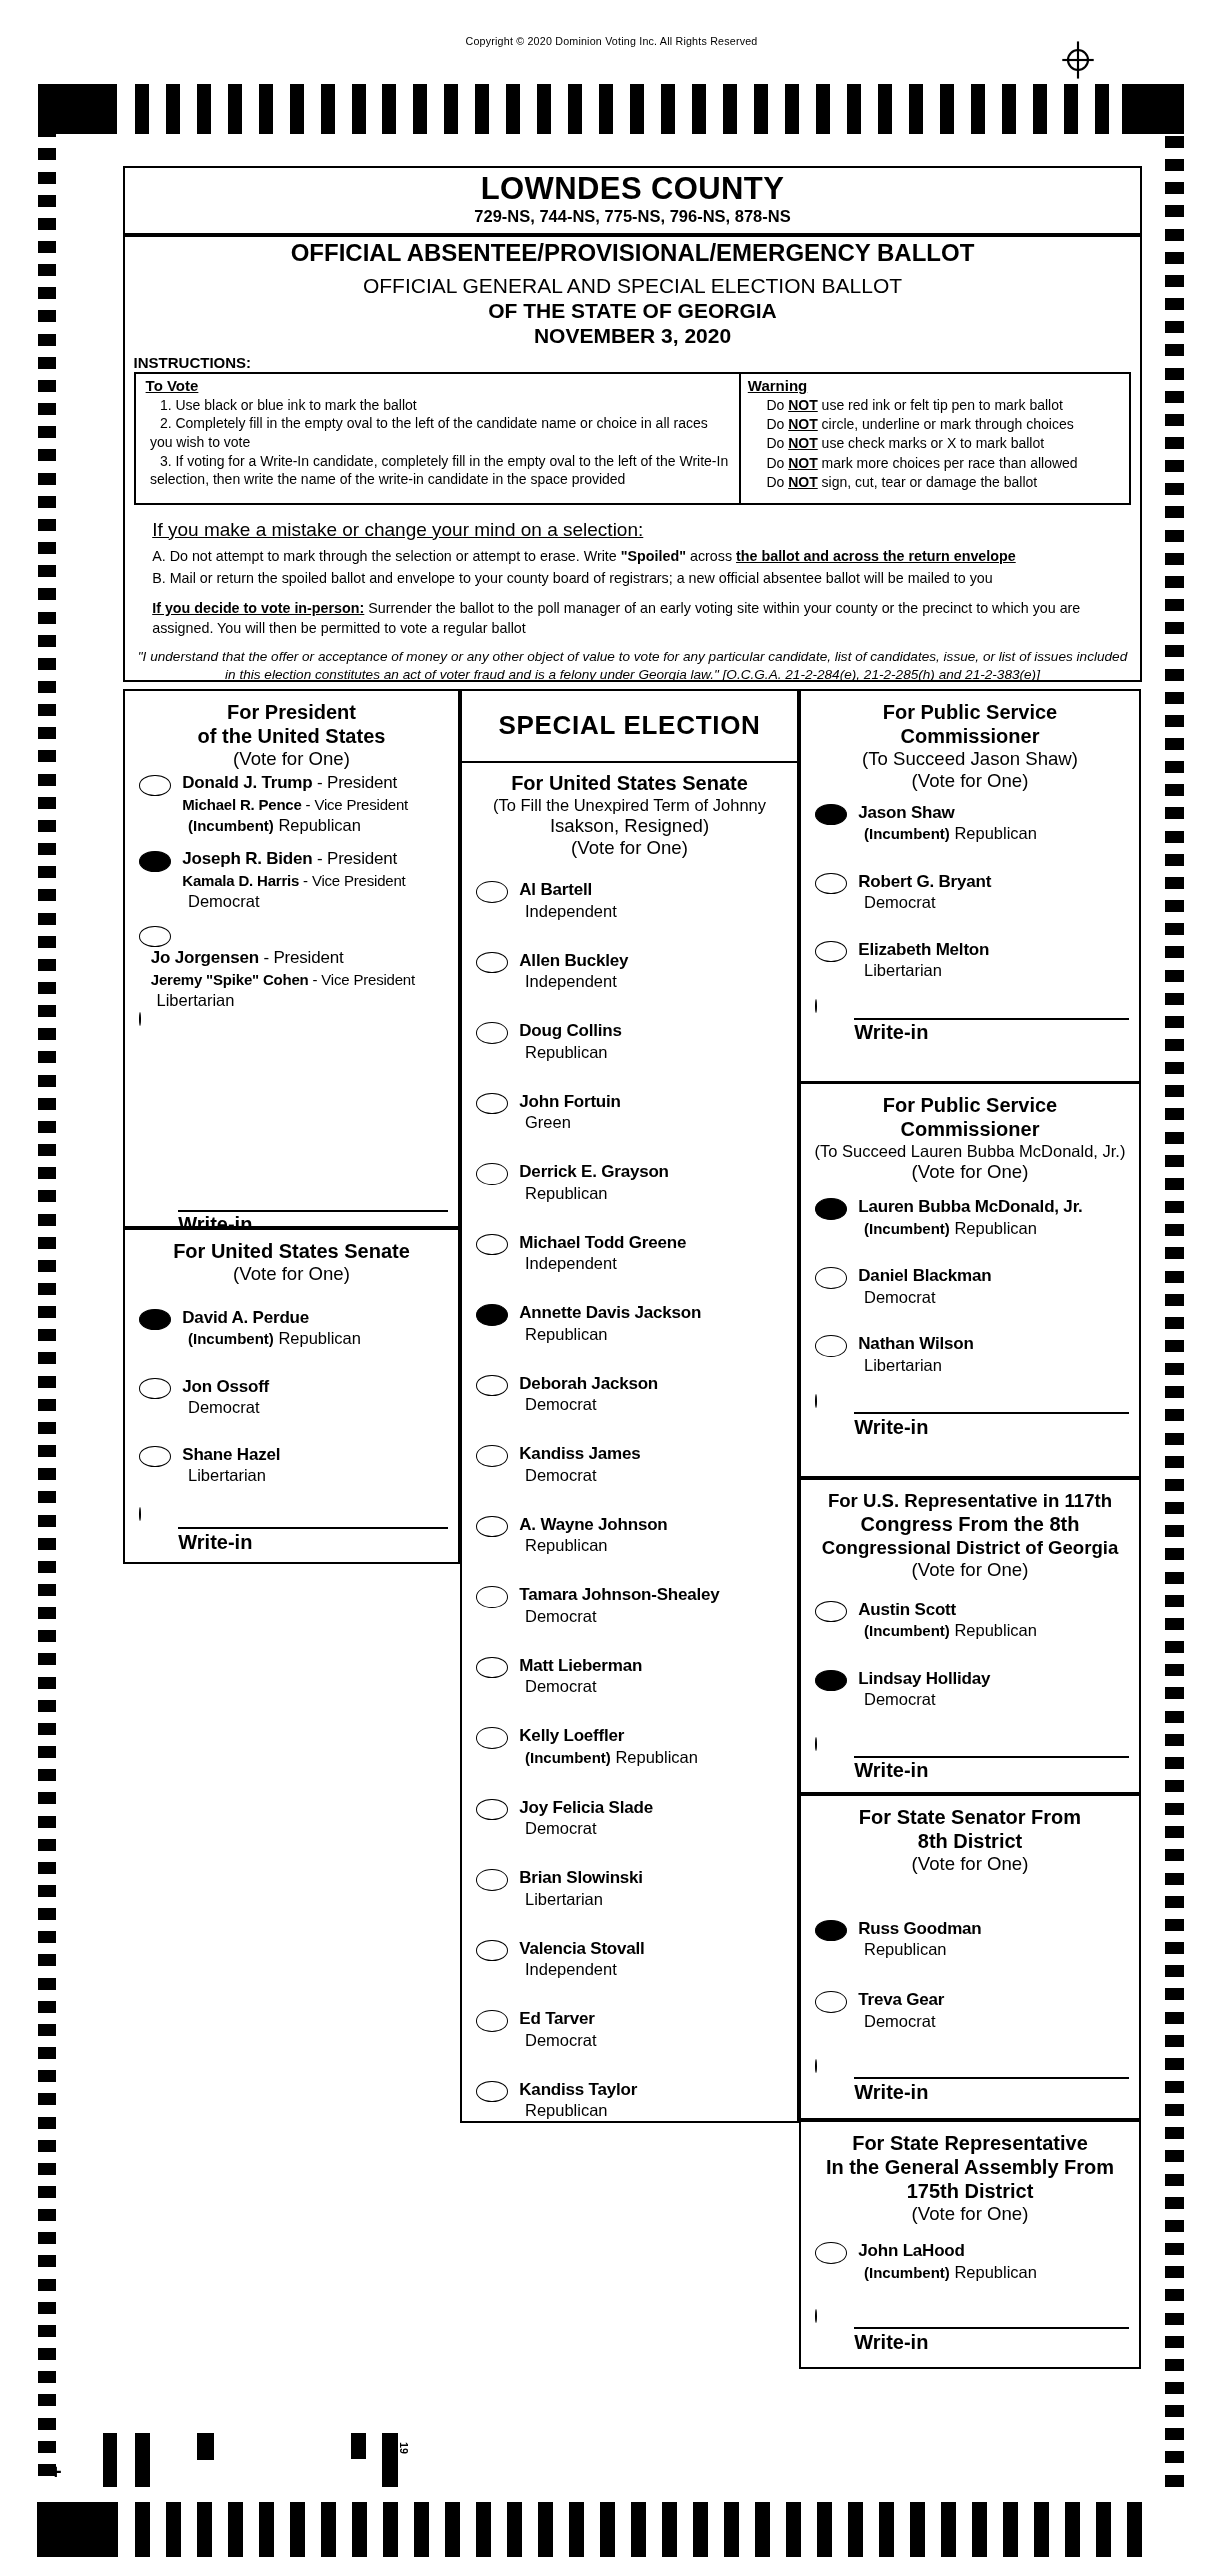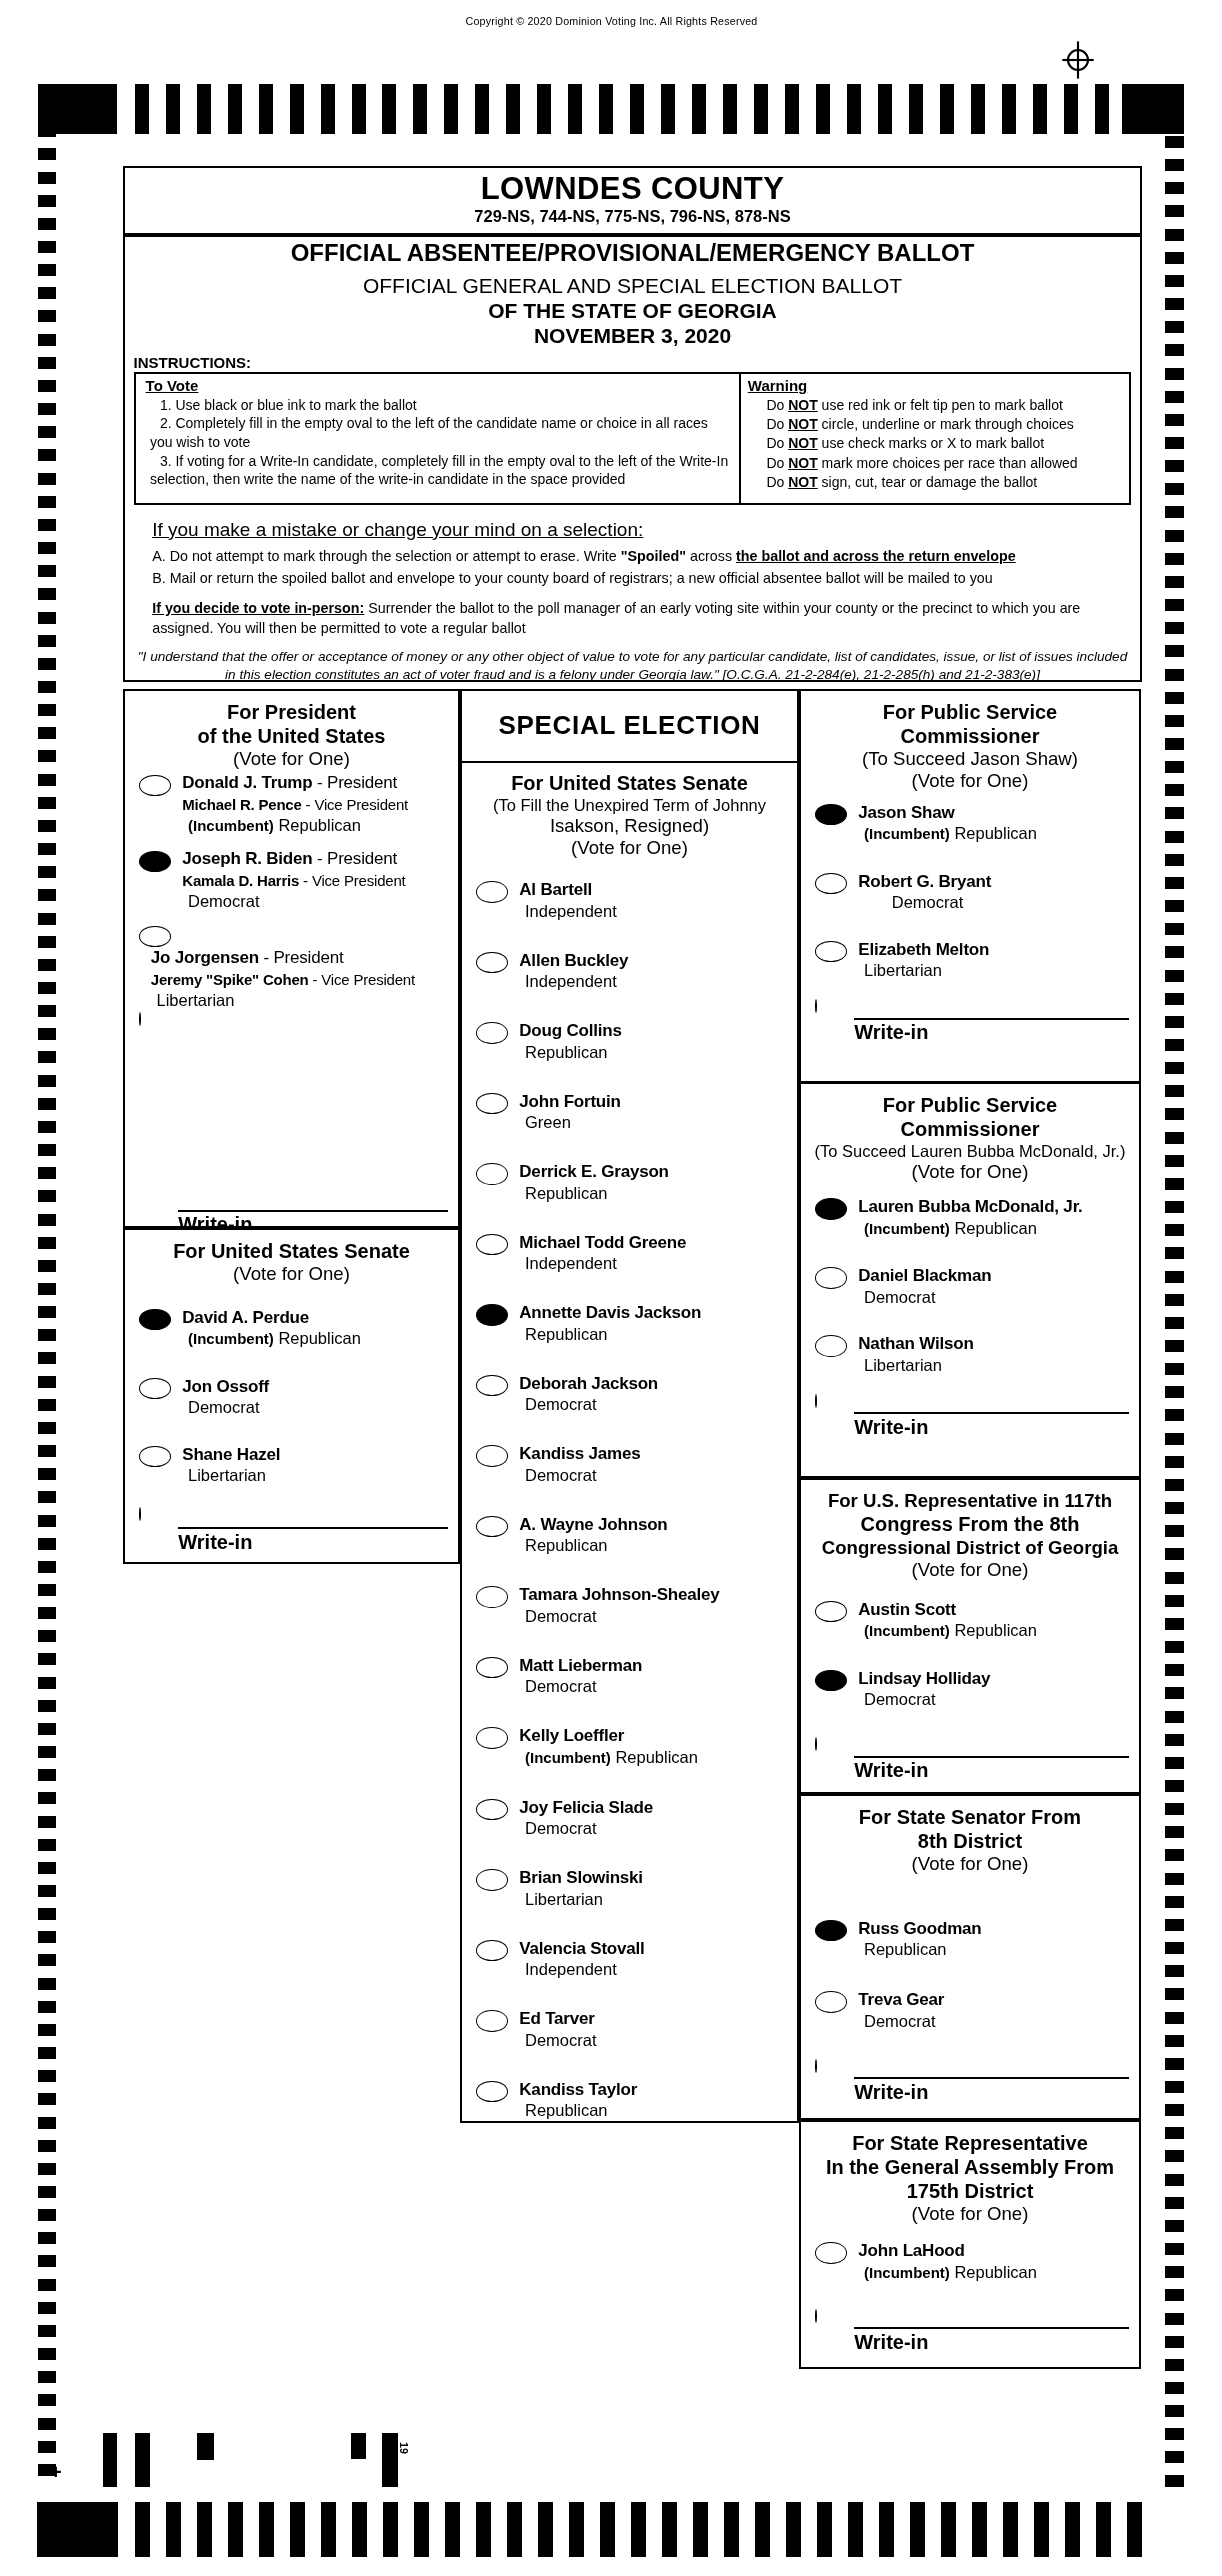--- a/index.html
+++ b/index.html
@@ -1,19 +1,19 @@
 <!DOCTYPE html>
 <html style="font-size:11.5px"><head>
 <meta charset="utf-8">
 <style>
   html,body{margin:0;padding:0;background:#888;}
   .page{position:relative;width:1223px;height:2576px;background:#fff;overflow:hidden;
         font-family:"Liberation Sans",sans-serif;color:#000;}
   .mark{position:absolute;background:#000;}
-  #copyright{position:absolute;top:15px;left:0;width:1223px;text-align:center;
+  #copyright{position:absolute;top:35px;left:0;width:1223px;text-align:center;
              font-size:10.7px;letter-spacing:0.2px;}
   #crosshair{position:absolute;left:1058px;top:40px;}
   
   #box-county{position:absolute;left:123px;top:166px;width:1019px;height:69px;
               border:2.1px solid #000;box-sizing:border-box;text-align:center;}
   .county-name{font-size:31px;font-weight:bold;line-height:34px;margin-top:4.3px;letter-spacing:0.4px;}
   .county-styles{font-size:16.5px;font-weight:bold;line-height:20px;}
   #box-upper{position:absolute;left:123px;top:235px;width:1019px;height:447px;
              border:2.1px solid #000;box-sizing:border-box;overflow:hidden;padding:0 8.6px;}
   .bt{margin-top:1.4px;text-align:center;font-size:24px;font-weight:bold;line-height:29px;}
@@ -617,21 +617,21 @@
           <div class="rs">(To Succeed Jason Shaw)</div>
           <div class="rs">(Vote for One)</div>
         </div>
         <div class="cand" style="margin-top: 10px;">
           <span class="oval filled"></span>
           <div class="ctext">
             <div class="cname"><b>Jason Shaw</b></div>
             <div class="cparty"><span class="inc">(Incumbent)</span> Republican</div>
           </div>
         </div>
-        <div class="cand" style="margin-top: 26.5px; text-align: center;">
+        <div class="cand" style="margin-top: 26.5px;">
           <span class="oval"></span>
           <div class="ctext">
             <div class="cname"><b>Robert G. Bryant</b></div>
             <div class="cparty">Democrat</div>
           </div>
         </div>
         <div class="cand" style="margin-top: 26.5px;">
           <span class="oval"></span>
           <div class="ctext">
             <div class="cname"><b>Elizabeth Melton</b></div>

